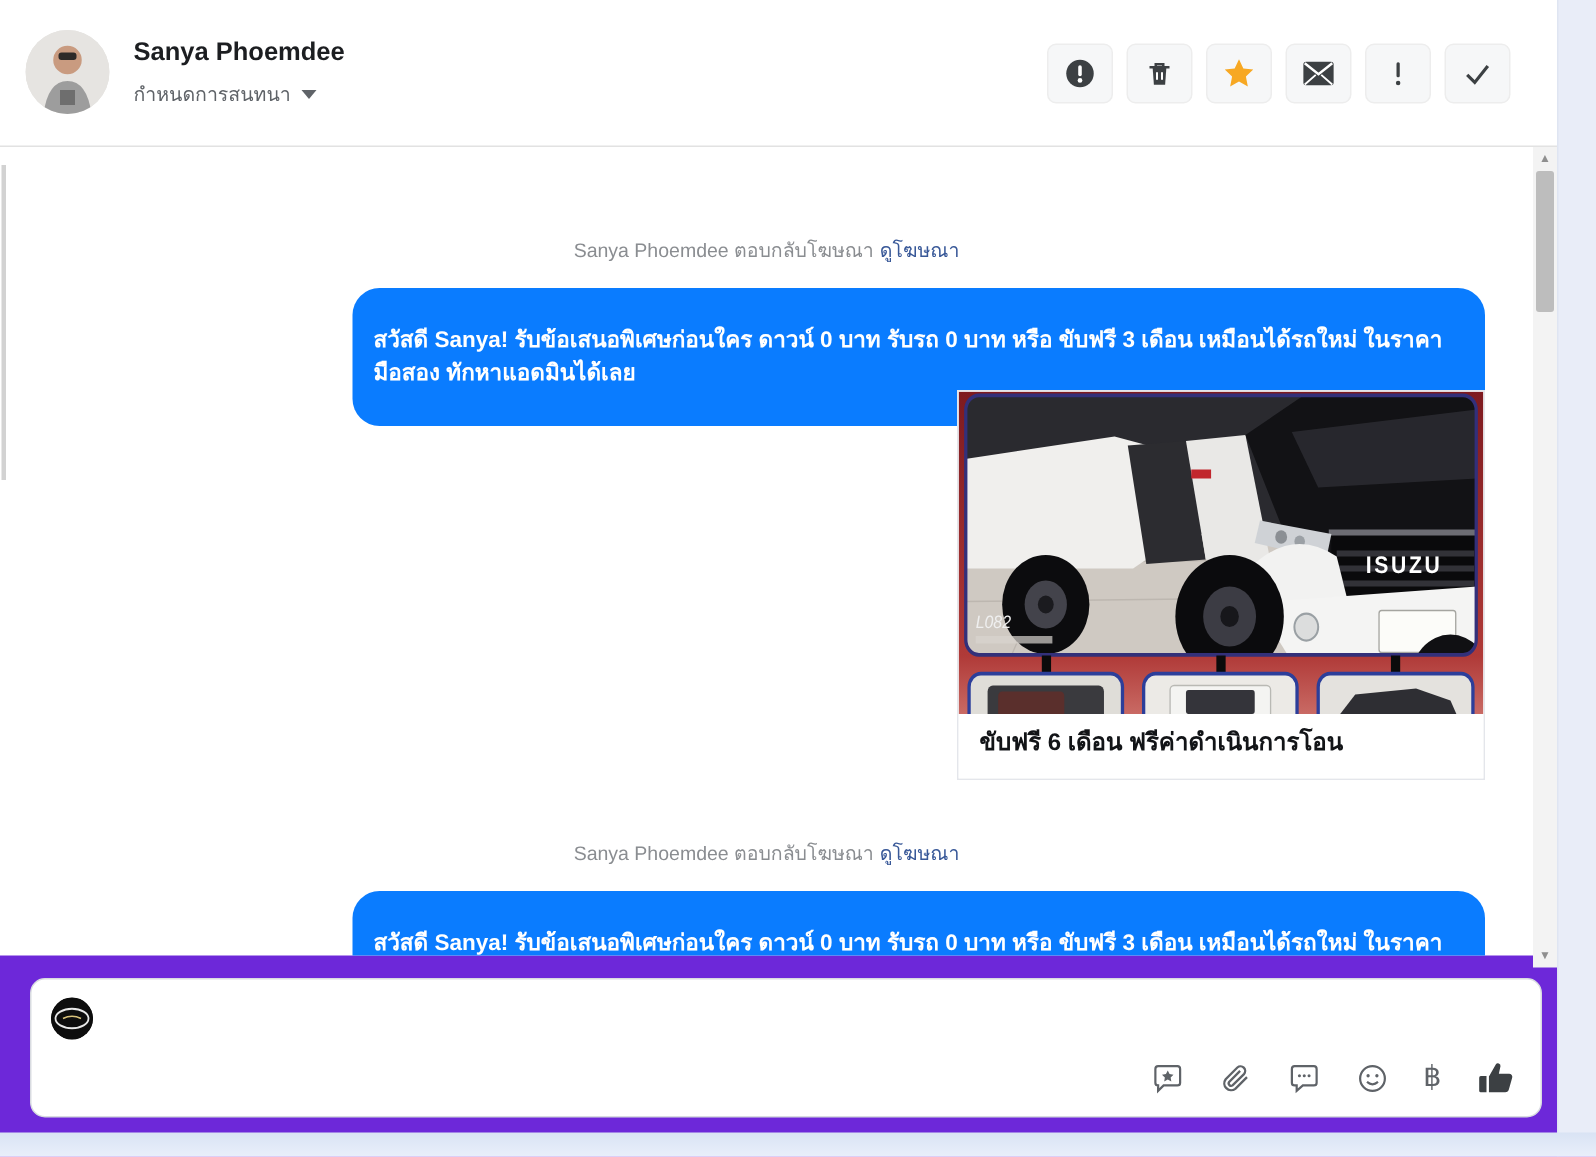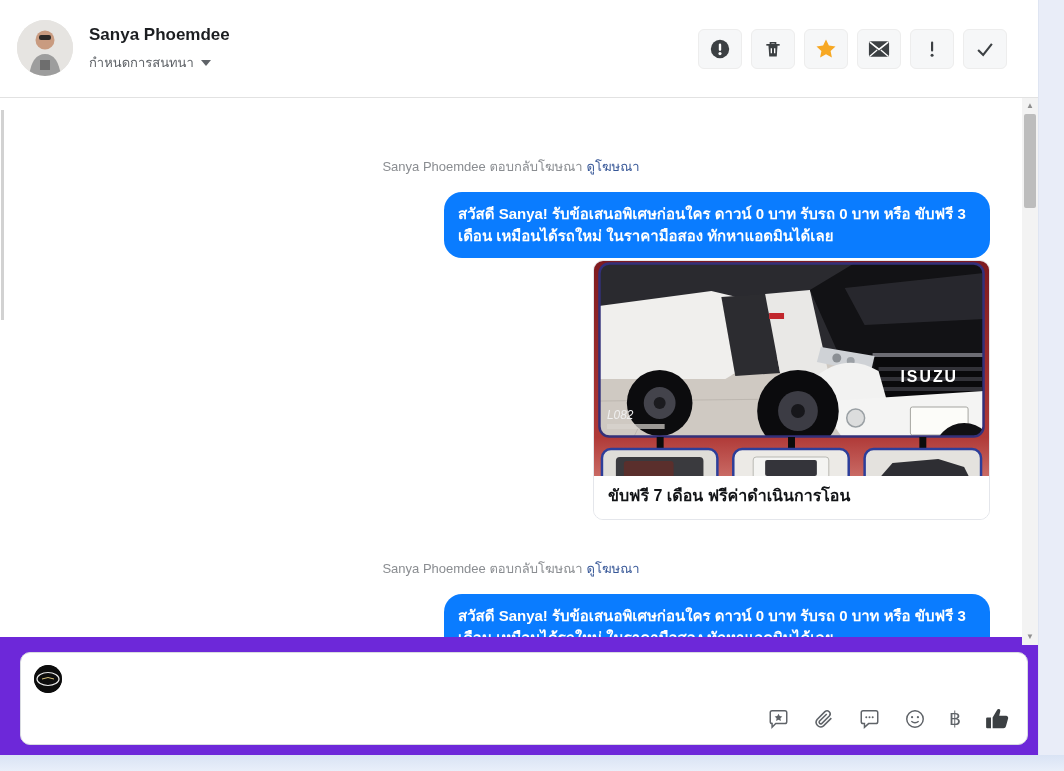--- a/index.html
+++ b/index.html
@@ -24,24 +24,24 @@
   .action-btn{width:44px;height:40px;border-radius:6px;background:#f6f7f8;border:1px solid #ededed;
               display:flex;align-items:center;justify-content:center;cursor:pointer;box-sizing:border-box;}
   .action-btn svg{display:block;}
   
   .chat{position:absolute;left:0;top:98px;width:1022px;height:539px;overflow:hidden;background:#fff;}
   .left-remnant{position:absolute;left:1px;top:12px;width:3px;height:210px;background:#d2d2d2;}
   .timestamp{position:absolute;left:0;width:100%;top:22px;text-align:center;
              font-size:13px;color:#8a8d91;}
   .meta-line{position:absolute;left:0;width:100%;text-align:center;font-size:13px;color:#8a8d91;}
   .meta-line .ad-link{color:#385898;font-weight:400;margin-left:4px;cursor:pointer;}
-  .bubble{position:absolute;right:32px;width:546px;box-sizing:border-box;border-radius:18px;
+  .bubble{position:absolute;right:32px;width:755px;box-sizing:border-box;border-radius:18px;
           background:#0a7cff;color:#fff;font-size:15px;line-height:22px;font-weight:600;
-          padding:11px 14px;}
-  .ad-card{position:absolute;right:32px;top:162px;width:397px;border-radius:10px;overflow:hidden;
+          padding:24px 14px;}
+  .ad-card{position:absolute;right:32px;top:162px;width:352px;border-radius:0;overflow:hidden;
            border:1px solid #e4e6eb;box-sizing:border-box;background:#fff;cursor:pointer;}
   .ad-card .img{display:block;width:100%;height:215px;}
   .ad-card .body{padding:9px 14px 12px 14px;background:#fff;}
   .ad-card .title{font-size:16px;font-weight:700;color:#121417;line-height:22px;}
   .ad-card .sub{font-size:14.5px;color:#8d9196;line-height:20px;margin-top:2px;}
   
   .scrollbar{position:absolute;left:1022px;top:98px;width:16px;height:547px;background:#f3f3f3;}
   .scroll-arrow{position:absolute;left:0;width:16px;height:14px;display:flex;align-items:center;
                 justify-content:center;color:#8f8f8f;font-size:8px;cursor:pointer;}
   .scroll-thumb{position:absolute;left:2px;top:16px;width:12px;height:94px;background:#bdbdbd;
@@ -192,21 +192,21 @@
           <rect x="22" y="196" width="88" height="30" rx="4" fill="#3a3a3e"></rect>
           <rect x="30" y="200" width="50" height="18" rx="3" fill="#5a2f2c"></rect>
           <rect x="140" y="188" width="116" height="42" rx="9" fill="#eceae6" stroke="#2c3e9a" stroke-width="2.5"></rect>
           <rect x="160" y="196" width="76" height="28" rx="3" fill="#f4f4f2" stroke="#b9b9b4"></rect>
           <rect x="172" y="199" width="52" height="16" rx="2" fill="#34343a"></rect>
           <rect x="272" y="188" width="117" height="42" rx="9" fill="#e4e2de" stroke="#2c3e9a" stroke-width="2.5"></rect>
           <polygon points="286,218 300,202 346,198 372,206 378,218" fill="#2e2e33"></polygon>
         </g>
       </svg>
       <div class="body">
-        <div class="title">ขับฟรี 7 เดือน ฟรีค่าดำเนินการโอน</div>
+        <div class="title">ขับฟรี 6 เดือน ฟรีค่าดำเนินการโอน</div>
       </div>
     </div>
 
     <div class="meta-line" style="top:460px;">
       <span>Sanya Phoemdee ตอบกลับโฆษณา</span><span class="ad-link">ดูโฆษณา</span>
     </div>
 
     <div class="bubble" style="top:496px;">สวัสดี Sanya! รับข้อเสนอพิเศษก่อนใคร ดาวน์ 0 บาท รับรถ 0 บาท หรือ ขับฟรี 3 เดือน เหมือนได้รถใหม่ ในราคามือสอง ทักหาแอดมินได้เลย</div>
   </div>
 

